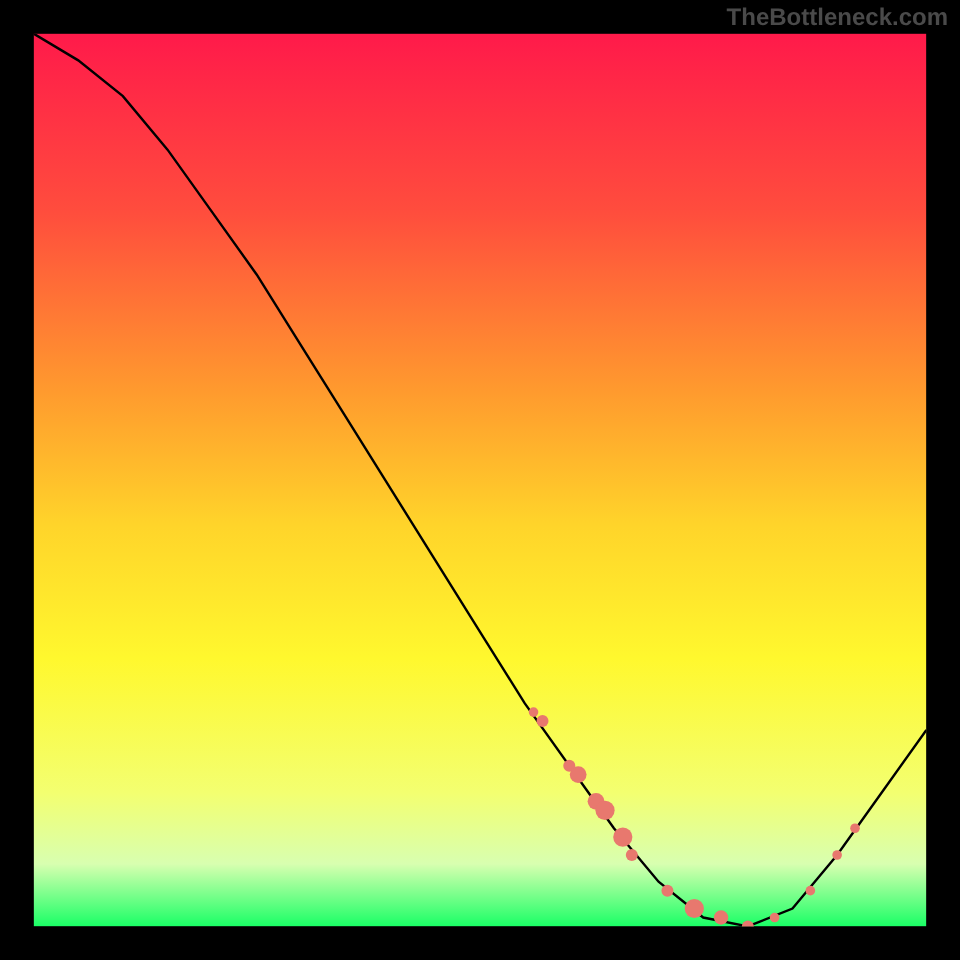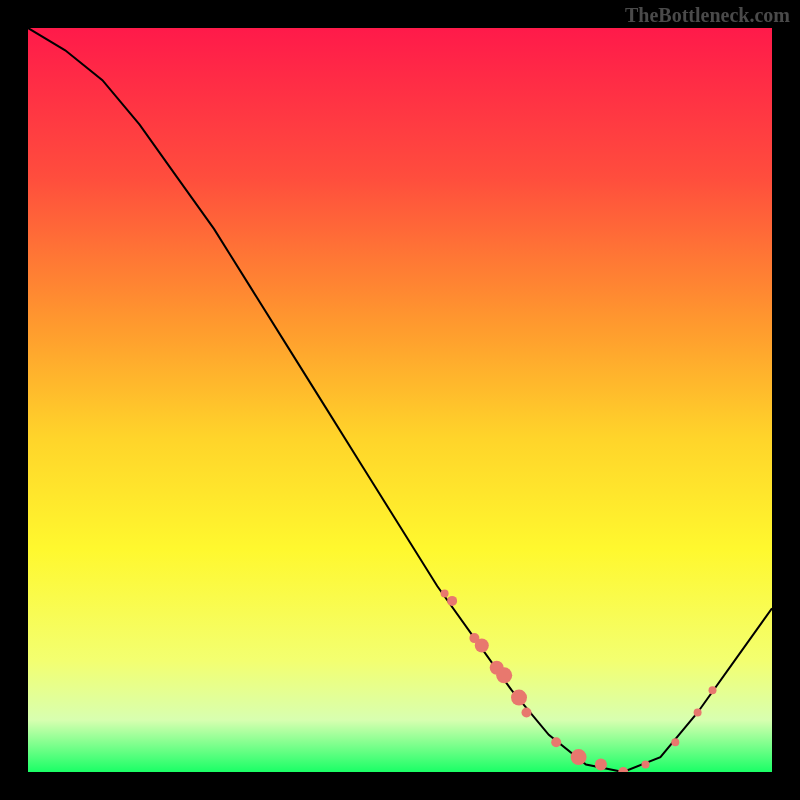--- a/index.html
+++ b/index.html
@@ -12,21 +12,20 @@
     font-family: Arial, sans-serif;
   }
   .watermark {
     position: absolute;
     top: 4px;
     right: 10px;
     color: #4a4a4a;
     font-size: 20px;
     font-weight: bold;
     z-index: 10;
-    font-family: Liberation Serif, serif;
   }
   .chart-area {
     position: absolute;
     left: 28px;
     top: 28px;
     width: 744px;
     height: 744px;
   }
   svg {
     display: block;

